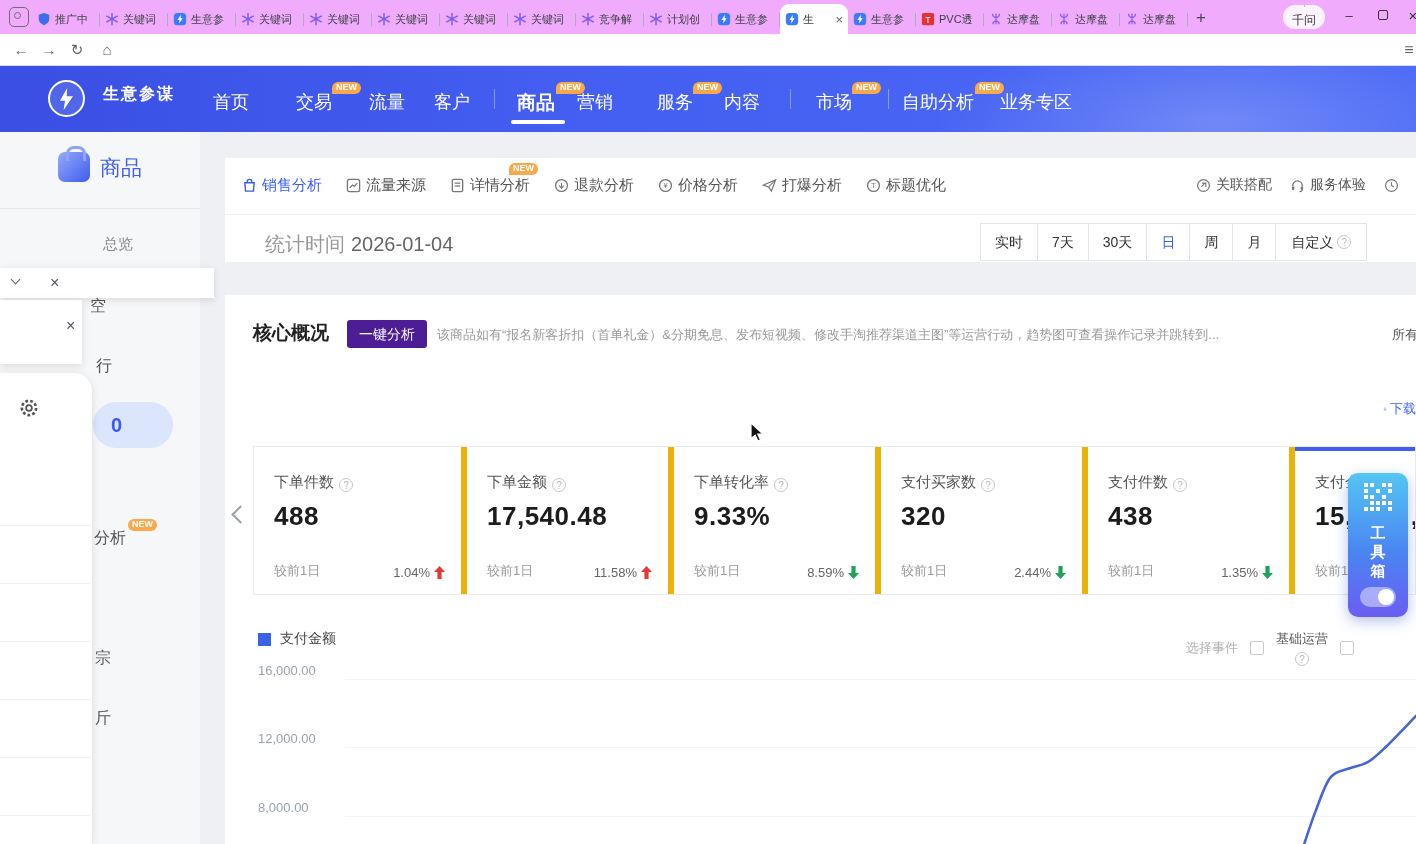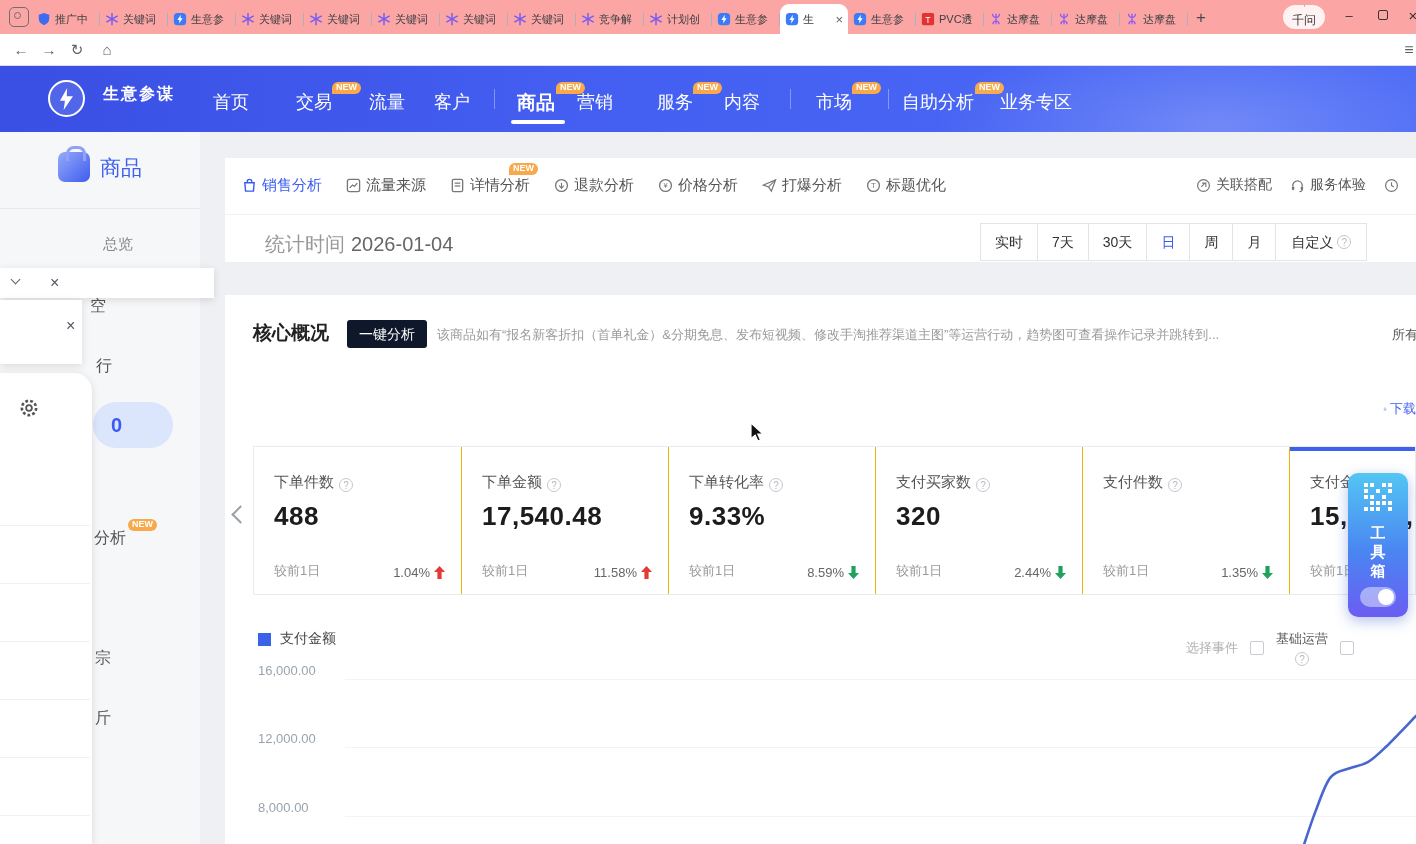--- a/index.html
+++ b/index.html
@@ -1,21 +1,21 @@
 <!DOCTYPE html>
 <html><head>
 <meta charset="utf-8">
 <style>
   html,body{margin:0;padding:0;background:#555;}
   *{box-sizing:border-box;font-family:"Liberation Sans","DejaVu Sans",sans-serif;}
   #screen{position:relative;width:1416px;height:844px;overflow:hidden;background:#eef0f4;}
   .abs{position:absolute;}
 
   
-  #tabstrip{position:absolute;left:0;top:0;width:1416px;height:48px;background:#fca5a5;display:flex;align-items:flex-end;}
+  #tabstrip{position:absolute;left:0;top:0;width:1416px;height:48px;background:#f0abfc;display:flex;align-items:flex-end;}
   .tabsearch{position:absolute;left:9px;top:7px;width:20px;height:20px;border:1.5px solid #6b7076;border-radius:5px;}
   .tabsearch i{position:absolute;left:4px;top:4px;width:7px;height:7px;border:1.5px solid #6b7076;border-radius:50%;}
   #tabs{position:absolute;left:32px;top:4px;display:flex;height:30px;align-items:center;}
   .btab{width:68px;height:28px;display:flex;align-items:center;padding:0 5px;gap:4px;position:relative;cursor:default;}
   .btab .tlabel{font-size:11px;color:#3c4043;white-space:nowrap;overflow:hidden;flex:1;}
   .btab.active{background:#fff;border-radius:9px 9px 0 0;height:30px;}
   .btab .sep{position:absolute;right:0;top:8px;width:1px;height:13px;background:#aab0b8;}
   .btab .tclose{font-size:13px;color:#5f6368;line-height:1;}
   .fav{flex:0 0 14px;height:14px;}
   .newtab{width:26px;height:26px;font-size:17px;color:#454a50;text-align:center;line-height:24px;}
@@ -75,29 +75,29 @@
   .divA{position:absolute;left:225px;top:214px;width:1191px;height:1px;background:#f1f2f4;}
 
   #stattime{position:absolute;left:265px;top:231px;font-size:20px;color:#999;}
   #stattime b{font-weight:normal;color:#666;margin-left:6px;}
   #daterange{position:absolute;left:981px;top:223px;display:flex;}
   .drbtn{height:38px;line-height:36px;border:1px solid #e2e4e8;margin-left:-1px;background:#fff;text-align:center;font-size:14px;color:#333;padding:0 14px;white-space:nowrap;display:flex;align-items:center;gap:4px;justify-content:center;}
   .drbtn.selected{color:#3a5bf0;}
   .helpq{display:inline-block;width:14px;height:14px;border:1px solid #c3c7cc;border-radius:50%;color:#b4b8be;font-size:10px;line-height:13px;text-align:center;}
 
   #coretitle{position:absolute;left:253px;top:320px;font-size:19px;font-weight:bold;color:#222;}
-  #onekey{position:absolute;left:347px;top:320px;height:28px;padding:0 12px;background:#0f172a;color:#fff;font-size:14px;border:none;border-radius:3px;line-height:28px;}
+  #onekey{position:absolute;left:347px;top:320px;height:28px;padding:0 12px;background:#4c1d95;color:#fff;font-size:14px;border:none;border-radius:3px;line-height:28px;}
   #coredesc{position:absolute;left:437px;top:326px;width:935px;font-size:13px;color:#9a9a9a;white-space:nowrap;overflow:hidden;}
   #coremore{position:absolute;left:1392px;top:326px;font-size:13px;color:#555;white-space:nowrap;}
   #dllink{position:absolute;left:1383px;top:400px;width:33px;overflow:hidden;color:#3f5ff0;font-size:13px;display:flex;gap:3px;align-items:center;white-space:nowrap;}
   .prevarrow{position:absolute;left:234px;top:508px;width:13px;height:13px;border-left:2px solid #99a0a8;border-bottom:2px solid #99a0a8;transform:rotate(45deg);}
 
   #metrics{position:absolute;left:253px;top:446px;width:1163px;height:149px;border:1px solid #e9ebee;display:flex;overflow:hidden;background:#fff;}
   .mcard{flex:0 0 207px;position:relative;padding:26px 18px 0 20px;}
-  .mcard+.mcard{border-left:1px solid #eab308;}
+  .mcard+.mcard{border-left:6px solid #eab308;}
   .mcard.hl{box-shadow:inset 0 4px 0 #3f5ff0;}
   .mlabel{font-size:15px;color:#555;display:flex;align-items:flex-end;gap:5px;}
   .mvalue{margin-top:9px;font-size:26px;font-weight:bold;color:#1c1c1c;letter-spacing:.5px;}
   .mcompare{position:absolute;left:20px;bottom:14px;font-size:13px;color:#9a9a9a;}
   .mchange{position:absolute;right:16px;bottom:14px;font-size:13px;color:#666;display:flex;align-items:center;gap:4px;}
 
   #legend{position:absolute;left:258px;top:630px;display:flex;align-items:center;gap:9px;font-size:14px;color:#444;}
   .legendsq{width:13px;height:13px;background:#3a62e8;}
   #events{position:absolute;left:1186px;top:630px;display:flex;align-items:center;gap:12px;font-size:13px;}
   .cbox{width:14px;height:14px;border:1px solid #c8ccd2;border-radius:2px;background:#fff;}
@@ -567,20 +567,21 @@
           <svg width="11" height="13" viewBox="0 0 11 13">
             <path d="M5.5 13L0 7h3.4V0h4.2v7H11z" fill="#1fa35c"></path>
           </svg>
         </div>
     </div>
     <div class="mcard">
       <div class="mlabel">
           <span>支付件数</span>
           <span class="helpq">?</span>
         </div>
+      <div class="mvalue">438</div>
       <div class="mcompare">较前1日</div>
       <div class="mchange">
           <span>1.35%</span>
           <svg width="11" height="13" viewBox="0 0 11 13">
             <path d="M5.5 13L0 7h3.4V0h4.2v7H11z" fill="#1fa35c"></path>
           </svg>
         </div>
     </div>
     <div class="mcard hl">
       <div class="mlabel">

